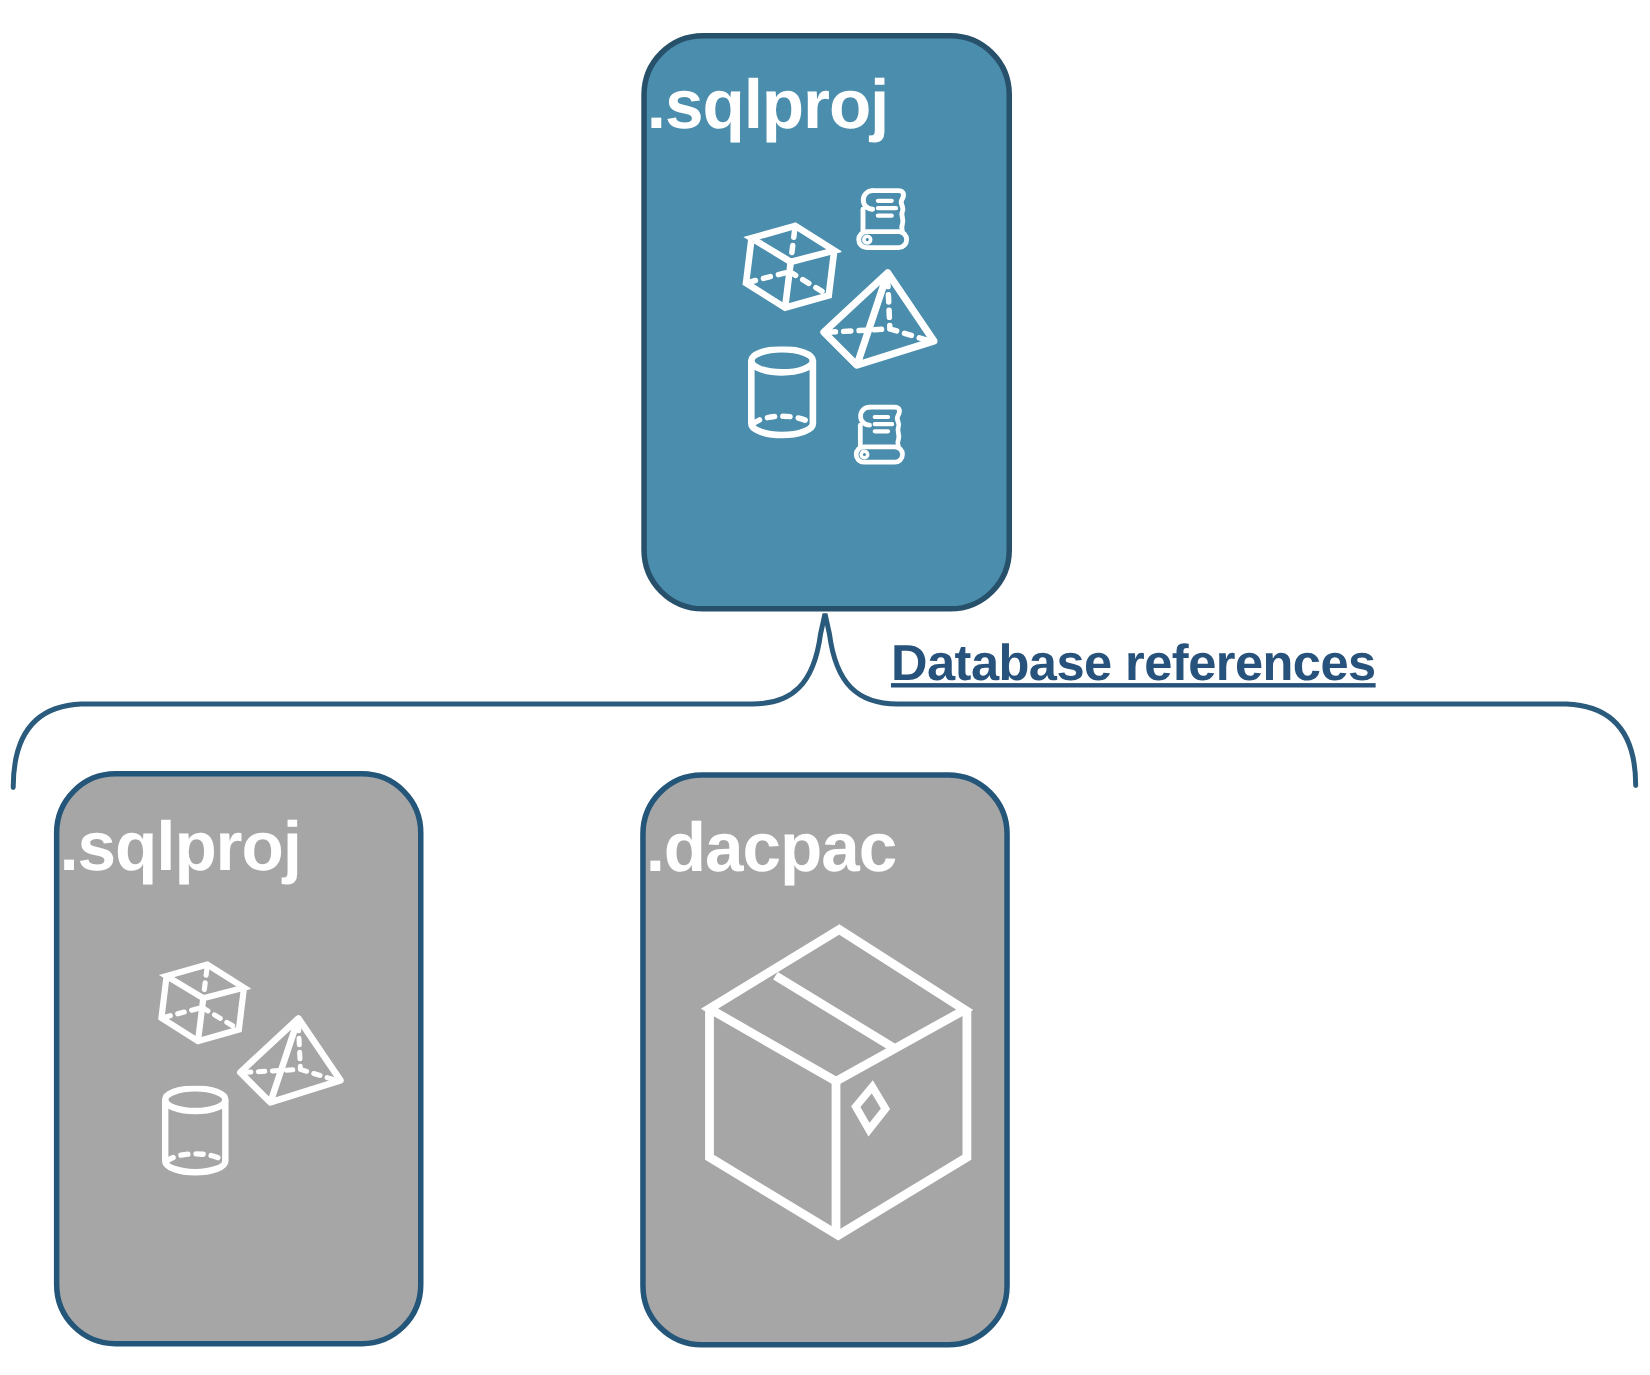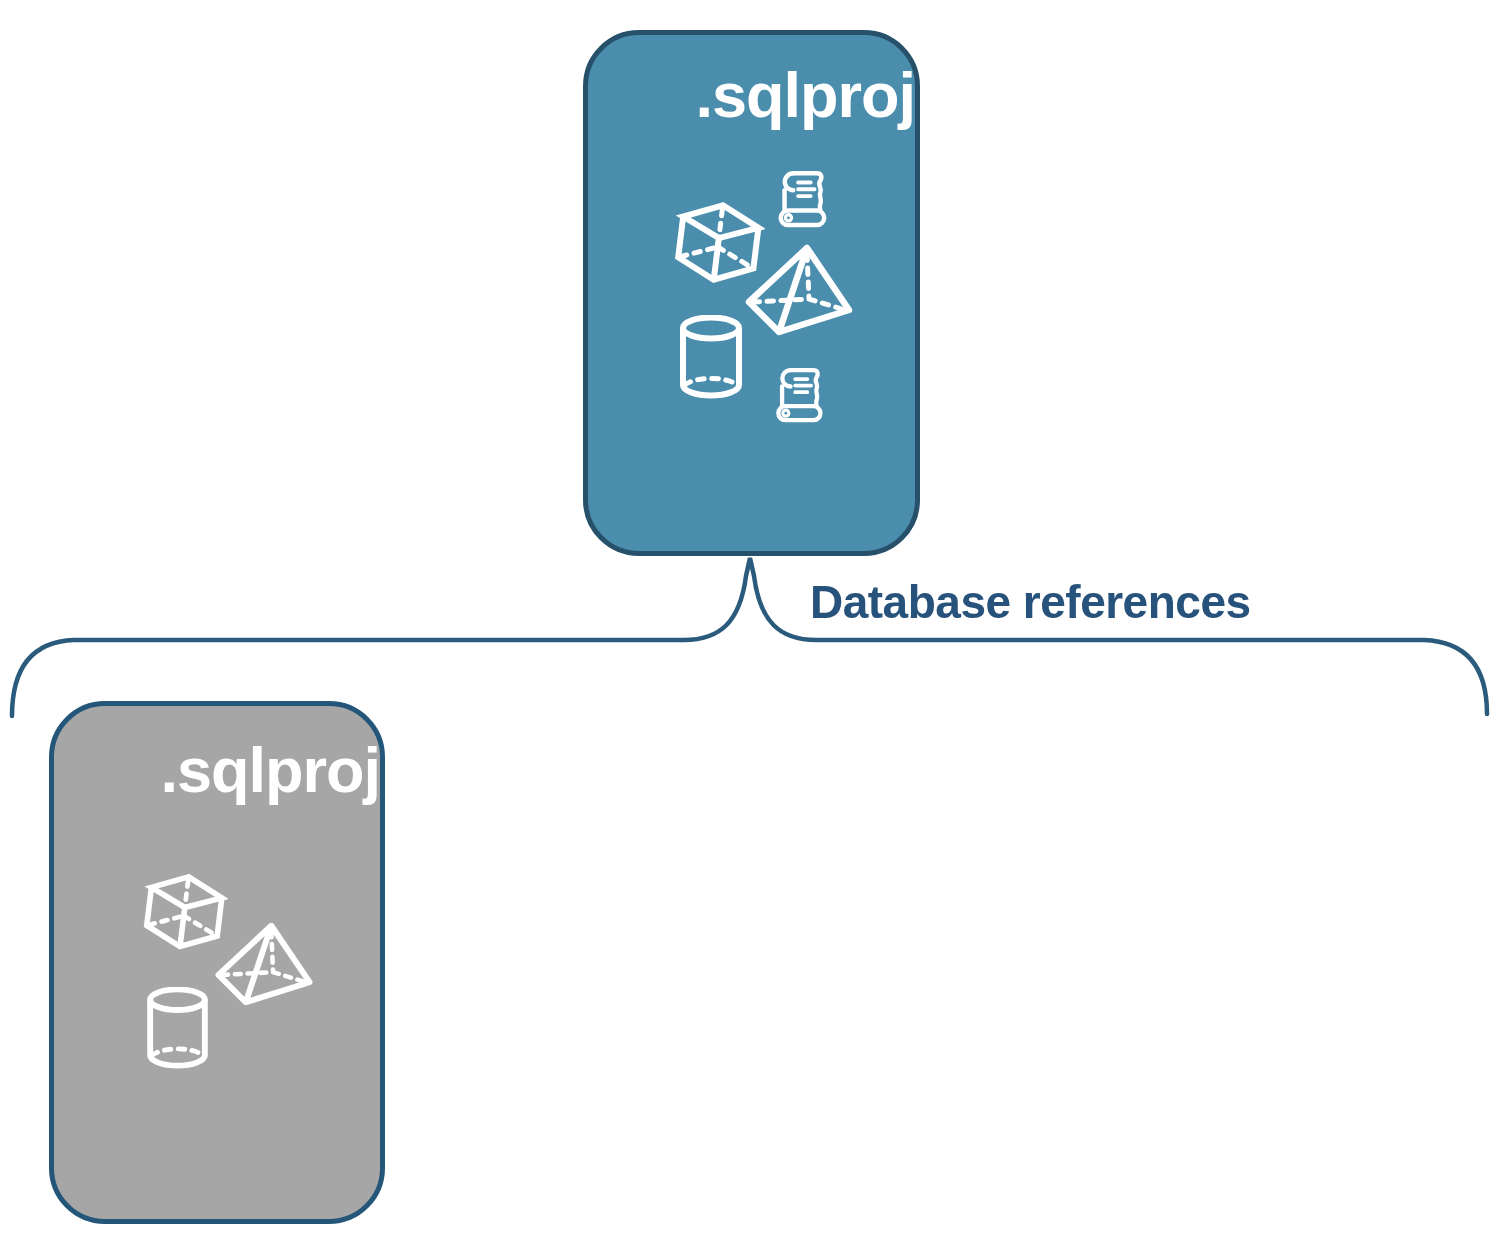--- a/index.html
+++ b/index.html
@@ -23,31 +23,31 @@
     background:var(--root-fill); border:5px solid var(--root-border);
   }
   .node.child{
     background:var(--child-fill); border:5px solid var(--child-border);
     width:336px; height:523px;
   }
   .node.child.c0{left:49px;  top:701px;}
   .node.child.c1{left:582px; top:702px;}
   .node.child.c2{left:1114px;top:703px;}
   .node-title{
-    position:absolute; left:0; right:0; text-align:right;
+    position:absolute; left:0; right:0; text-align:left;
     font-size:63px; font-weight:700; letter-spacing:-1px;
     color:var(--label-text); line-height:1.1;
   }
   .node.root .node-title{top:26px;}
   .node.child .node-title{top:30px;}
   .icon{position:absolute; display:block;}
   .edge-label{
     position:absolute; left:810px; top:577px;
     font-size:46px; font-weight:700; color:var(--edge-text);
-    line-height:1.1; letter-spacing:-0.5px; white-space:nowrap;
+    line-height:1.1; letter-spacing:-0.5px; white-space:nowrap;text-decoration:underline;
   }
   .brace-svg{position:absolute; left:0; top:0; pointer-events:none;}
   svg{display:block;}
 </style>
 </head>
 <body>
 
 <div class="canvas">
 
   <div class="node root">
@@ -123,15 +123,28 @@
 
     <svg class="icon" style="left:90px;top:281px" width="67" height="84" viewBox="0 0 68 86">
       <g fill="none" stroke="var(--icon-stroke)">
         <ellipse cx="34" cy="13" rx="28" ry="10.5" stroke-width="6"></ellipse>
         <path stroke-width="6" d="M6,13 V70 M62,13 V70 M6,70 A28,10.5 0 0 0 62,70"></path>
         <path stroke-width="5" stroke-linecap="round" stroke-dasharray="6.5 7.5" d="M8,70 A28,10.5 0 0 1 60,70"></path>
       </g>
     </svg>
   </div>
 
+  <div class="node child c1">
+    <div class="node-title">.dacpac</div>
+
+    <svg class="icon" style="left:48px;top:133px" width="250" height="290" viewBox="0 0 250 290">
+      <g fill="none" stroke="var(--icon-stroke)" stroke-width="8" stroke-linejoin="miter">
+        <path d="M128,5 L10,77 L125,143 L242,78 Z"></path>
+        <path d="M10,77 V212 L127,283 L244,212 V78"></path>
+        <path d="M125,143 V283"></path>
+        <path d="M70,47 L178,113"></path>
+        <path stroke-width="7" d="M143,166 L158,148 L170,168 L155,187 Z"></path>
+      </g>
+    </svg>
+  </div>
 
 
 </div>
 
 </body></html>

